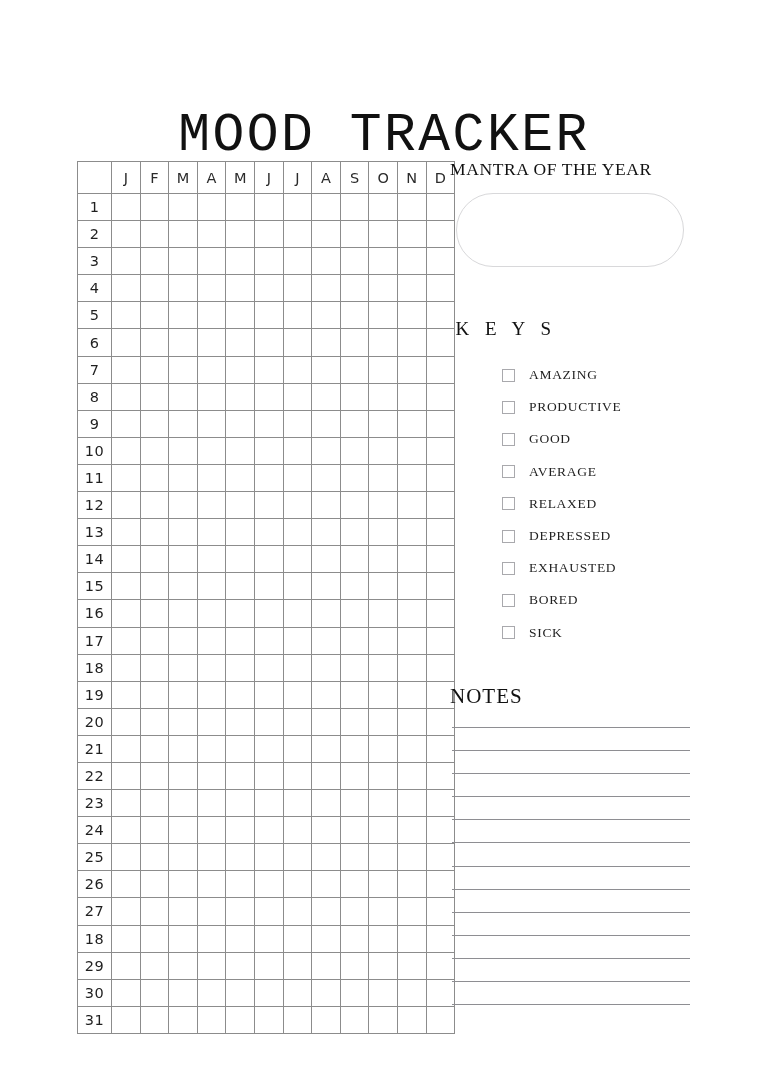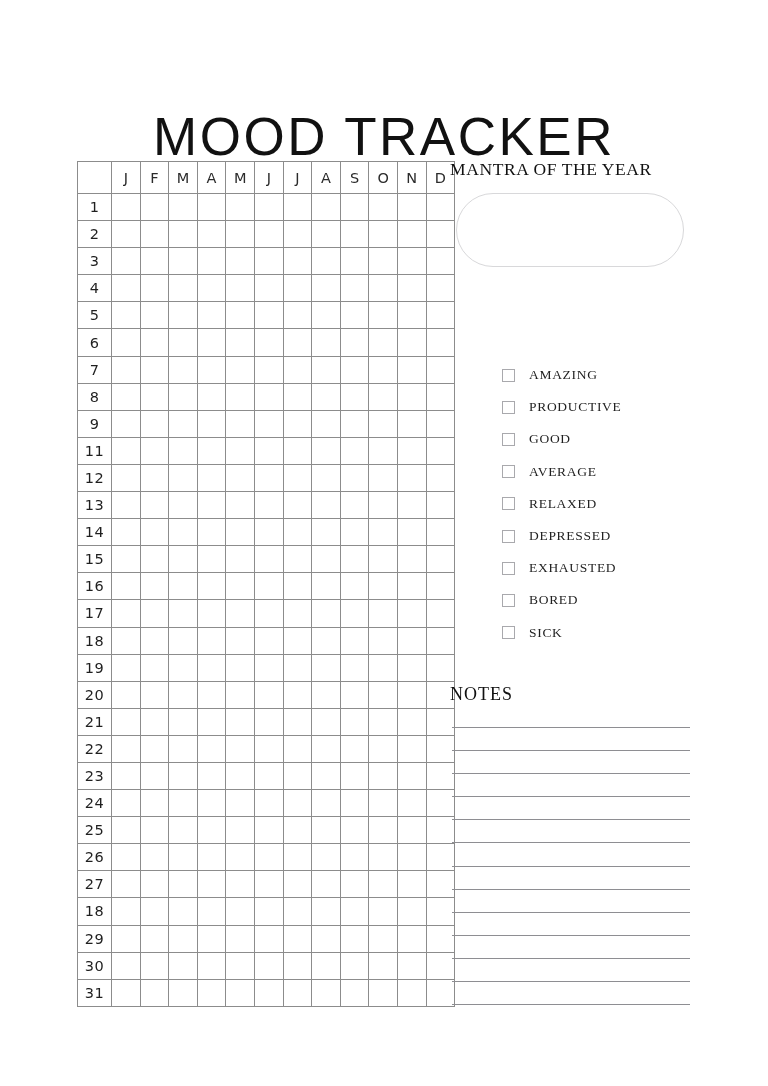--- a/index.html
+++ b/index.html
@@ -23,21 +23,21 @@
     background: #ffffff;
   }
 
   
   .page-title {
     position: absolute;
     left: 0;
     top: 74px;
     width: 768px;
     text-align: center;
-    font-family: Liberation Sans, sans-serif;
+    font-family: Liberation Mono, monospace;
     font-size: 53px;
     font-weight: 400;
     letter-spacing: 2.5px;
     color: #111111;
     line-height: 1;
     white-space: nowrap;
   }
 
   
   .tracker-grid {
@@ -146,21 +146,21 @@
     color: #1f1f1f;
     white-space: nowrap;
     text-align: right;
   }
 
   .notes-heading {
     position: absolute;
     left: 450px;
     top: 684px;
     width: 250px;
-    font-size: 18px;
+    font-size: 21px;
     letter-spacing: 1px;
   }
 
   .notes-lines {
     position: absolute;
     left: 452px;
     top: 727px;
     width: 238px;
   }
   .notes-line {
@@ -324,20 +324,35 @@
           <td class="mood-cell"></td>
           <td class="mood-cell"></td>
           <td class="mood-cell"></td>
           <td class="mood-cell"></td>
           <td class="mood-cell"></td>
           <td class="mood-cell"></td>
           <td class="mood-cell"></td>
           <td class="mood-cell"></td>
         </tr>
         <tr>
+          <td class="day-cell">10</td>
+          <td class="mood-cell"></td>
+          <td class="mood-cell"></td>
+          <td class="mood-cell"></td>
+          <td class="mood-cell"></td>
+          <td class="mood-cell"></td>
+          <td class="mood-cell"></td>
+          <td class="mood-cell"></td>
+          <td class="mood-cell"></td>
+          <td class="mood-cell"></td>
+          <td class="mood-cell"></td>
+          <td class="mood-cell"></td>
+          <td class="mood-cell"></td>
+        </tr>
+        <tr>
           <td class="day-cell">11</td>
           <td class="mood-cell"></td>
           <td class="mood-cell"></td>
           <td class="mood-cell"></td>
           <td class="mood-cell"></td>
           <td class="mood-cell"></td>
           <td class="mood-cell"></td>
           <td class="mood-cell"></td>
           <td class="mood-cell"></td>
           <td class="mood-cell"></td>
@@ -645,20 +660,21 @@
           <td class="mood-cell"></td>
           <td class="mood-cell"></td>
         </tr>
       </tbody>
   </table>
 
   <div class="section-heading mantra-heading">MANTRA OF THE YEAR</div>
 
   <div class="mantra-box"></div>
 
+  <div class="section-heading keys-heading">K E Y S</div>
 
   <div class="keys-list">
       <div class="key-item">
         <span class="key-checkbox"></span>
         <span class="key-label">AMAZING</span>
       </div>
       <div class="key-item">
         <span class="key-checkbox"></span>
         <span class="key-label">PRODUCTIVE</span>
       </div>

